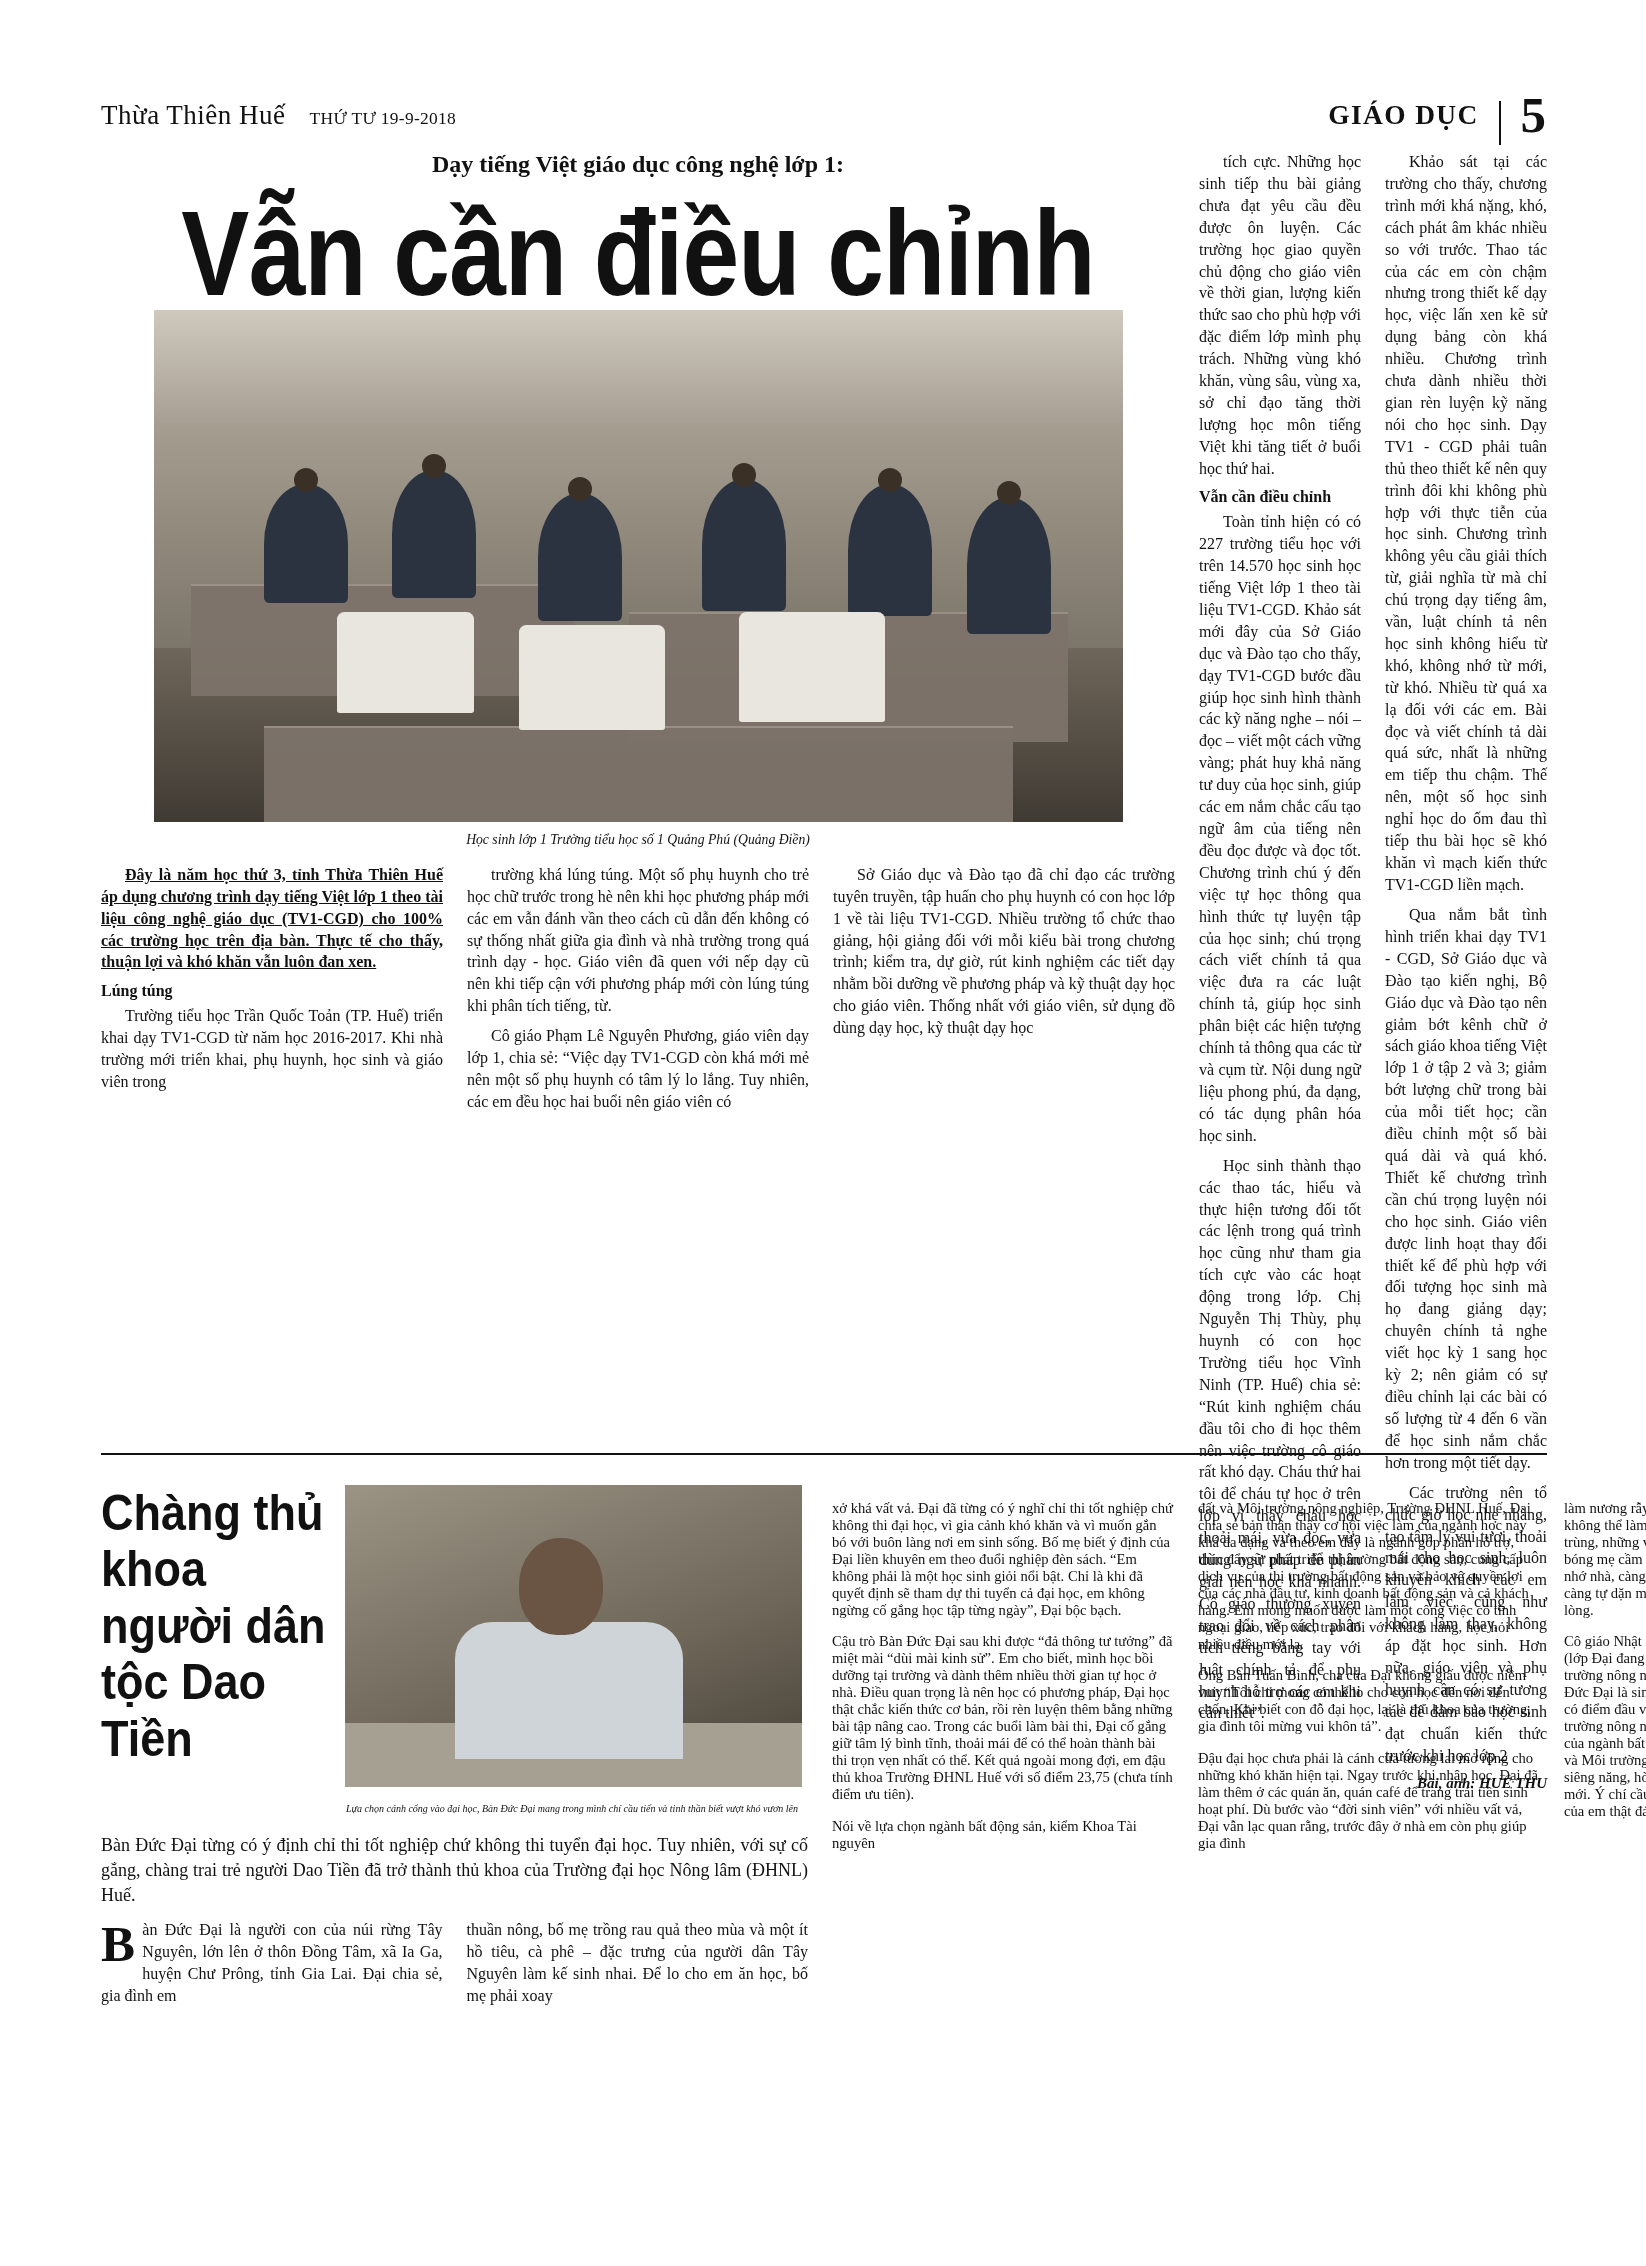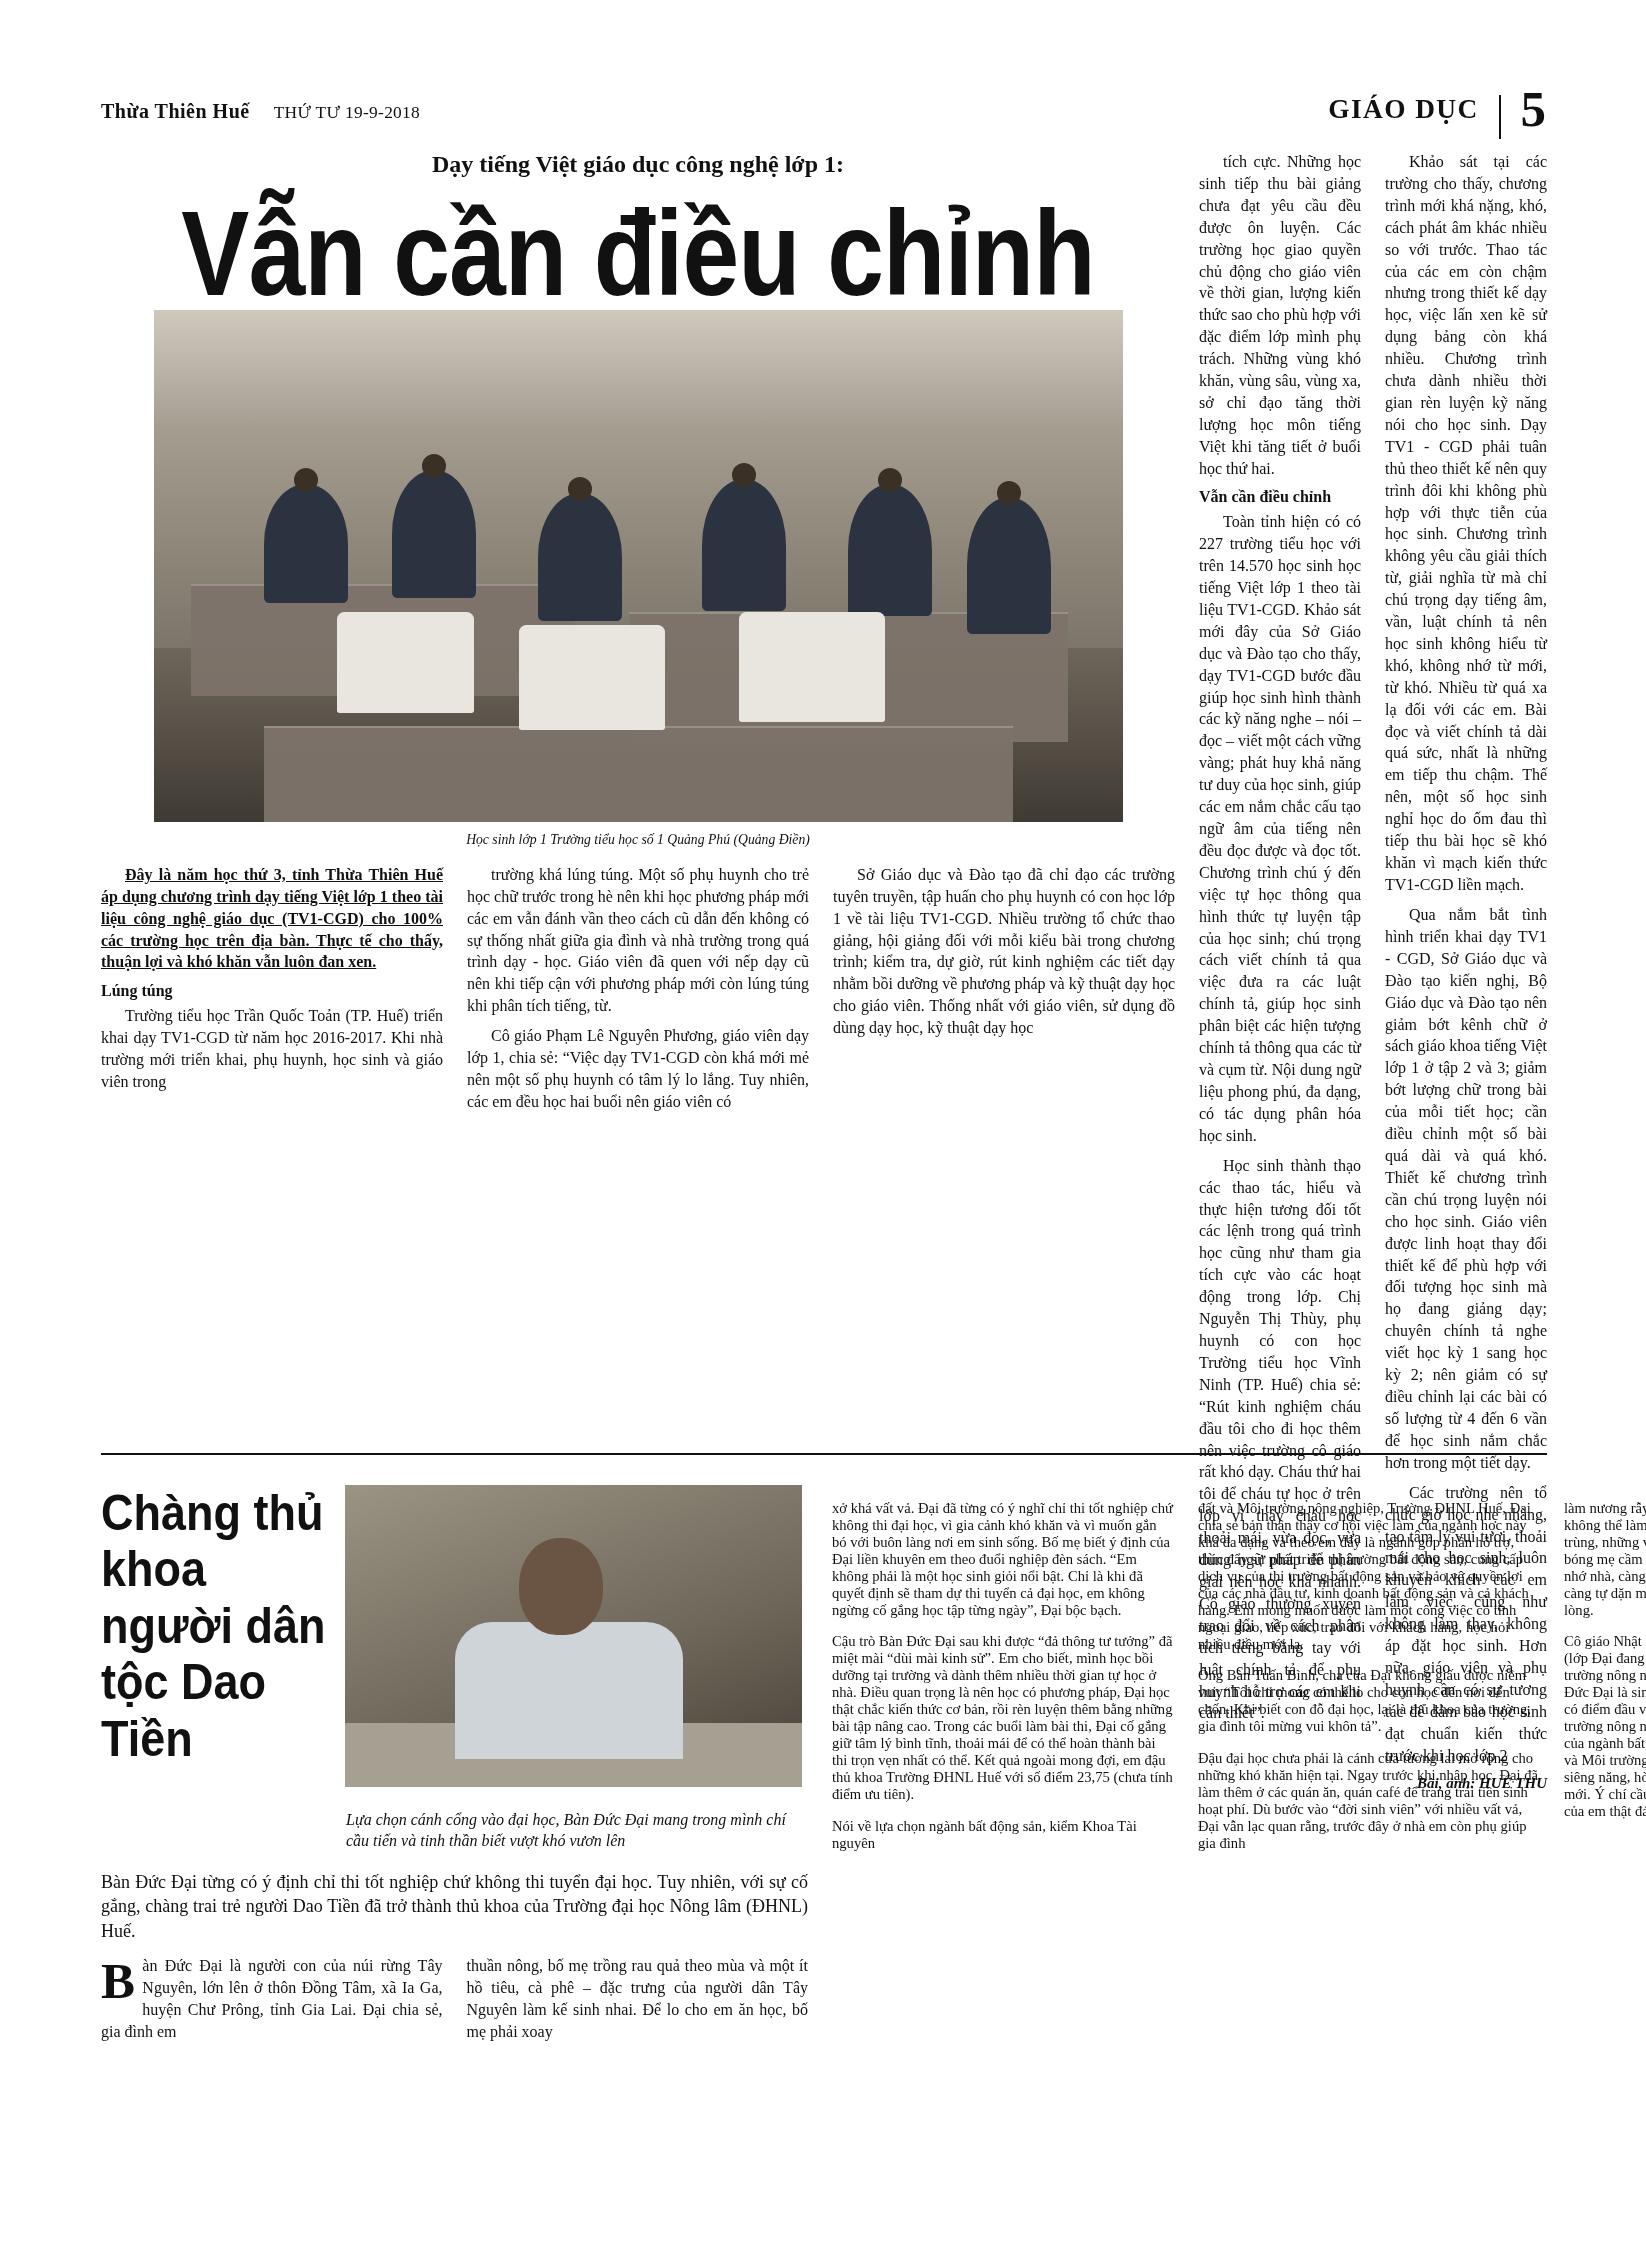--- a/index.html
+++ b/index.html
@@ -34,22 +34,22 @@
     align-items: baseline;
     justify-content: space-between;
   }
   .mast-left {
     display: flex;
     align-items: baseline;
     gap: 24px;
   }
   .mast-paper {
     font-family: "Liberation Serif", serif;
-    font-weight: bold;
-    font-size: 20px;
+    font-weight: normal;
+    font-size: 27px;
     letter-spacing: 0.5px;
     margin-top: 36px;
   }
   .mast-date {
     font-family: "Liberation Serif", serif;
     font-size: 17.4px;
     letter-spacing: 0.3px;
   }
   .mast-right {
     display: flex;
@@ -256,24 +256,24 @@
     border-radius: 37px 37px 0 0;
     background: #cfd4d8;
   }
   .a2-photo .table {
     position: absolute;
     left: 0; right: 0; bottom: 0;
     height: 64px;
     background: #a6a093;
   }
   .a2-caption {
-    font-size: 16px;
+    font-size: 10px;
     font-style: italic;
     line-height: 1.32;
-    margin-top: 22px;
+    margin-top: 15px;
     width: 457px;
     margin-left: 245px;
   }
   .a2-lead {
     font-size: 18px;
     font-weight: normal;
     line-height: 1.38;
     text-align: justify;
     margin: 18.3px 0 11px 0;
   }

